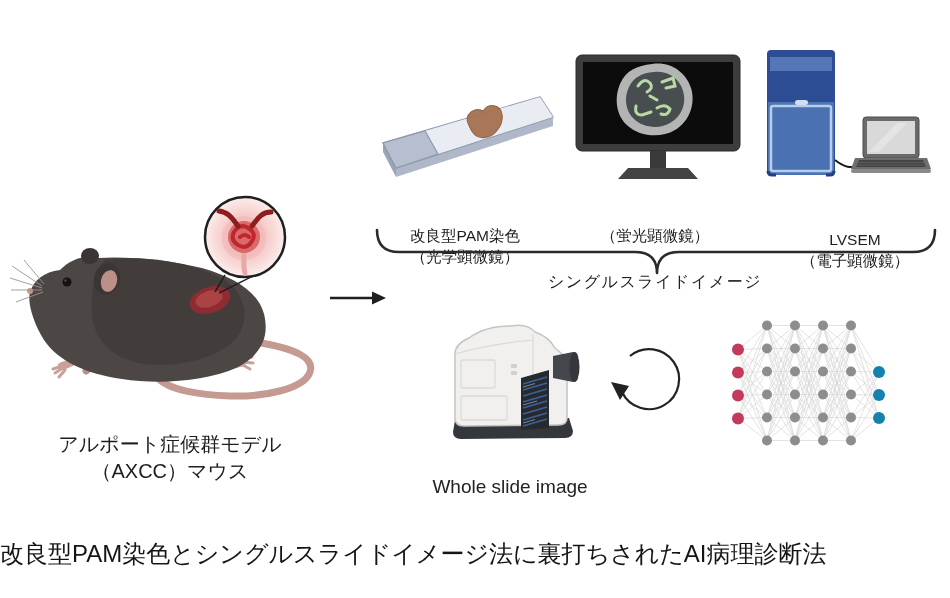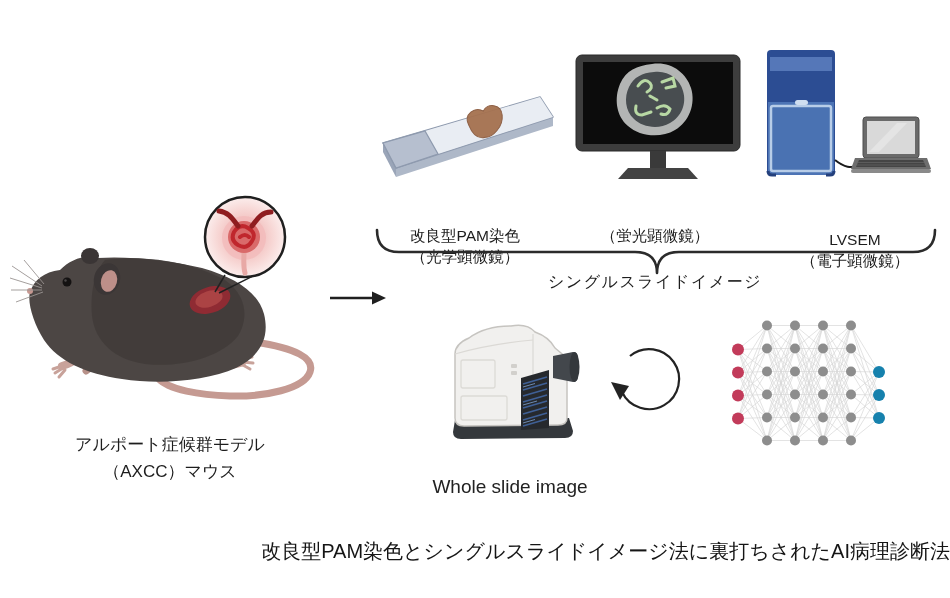--- a/index.html
+++ b/index.html
@@ -3,22 +3,22 @@
 <meta charset="utf-8">
 <style>
   html,body{margin:0;padding:0;background:#ffffff;}
   body{font-family:"Liberation Sans","DejaVu Sans",sans-serif;color:#1c1c1c;}
   .stage{position:relative;width:950px;height:598px;background:#ffffff;overflow:hidden;}
   .abs{position:absolute;}
   .lbl{text-align:center;color:#1d1d1d;}
   .modality-label{width:190px;font-size:15.5px;line-height:21px;font-weight:500;margin-top:32px;}
   .brace-label{font-size:16px;letter-spacing:1.5px;font-weight:500;}
   .bottom-label{font-size:19px;font-weight:500;color:#222;}
-  .mouse-label{font-size:17px;line-height:27px;font-weight:500;}
-  .caption{width:950px;font-size:20px;font-weight:500;color:#151515;text-align:right;}
+  .mouse-label{font-size:20px;line-height:27px;font-weight:500;}
+  .caption{width:950px;font-size:24px;font-weight:500;color:#151515;text-align:left;}
 </style>
 </head>
 <body>
 
 <div class="stage">
 
   <svg class="abs" style="left:10px;top:190px" width="325" height="295" viewBox="0 0 325 295">
     <defs>
       <radialGradient id="gloGlow" cx="50%" cy="50%" r="62%">
         <stop offset="0%" stop-color="#eca4a4"></stop>

